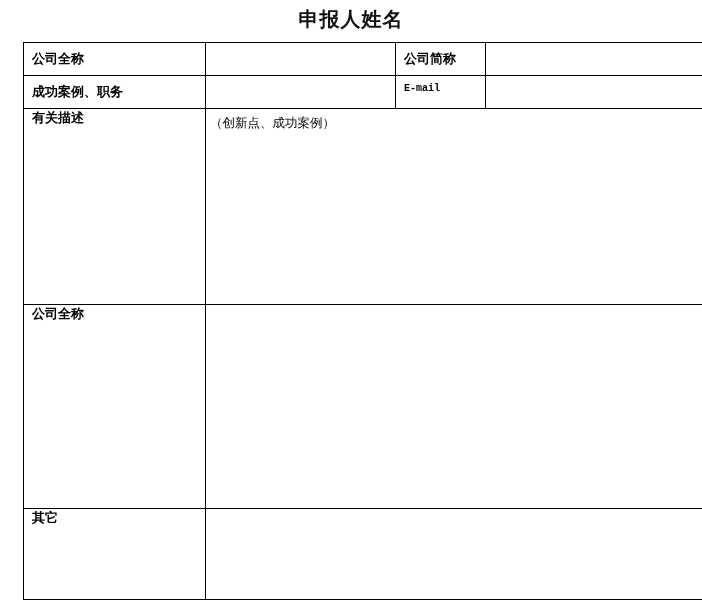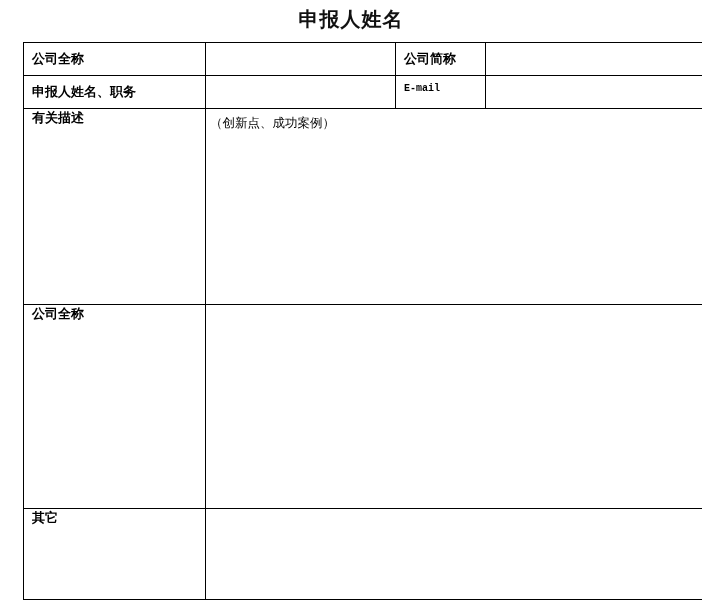--- a/index.html
+++ b/index.html
@@ -107,21 +107,21 @@
         <td>
           <div class="lbl">公司简称</div>
         </td>
         <td>
           <div class="input-area"></div>
         </td>
       </tr>
 
       <tr class="r2">
         <td>
-          <div class="lbl">申报人姓名、职务</div>
+          <div class="lbl">成功案例、职务</div>
         </td>
         <td>
           <div class="input-area"></div>
         </td>
         <td>
           <div class="email-lbl">E-mail</div>
         </td>
         <td>
           <div class="input-area"></div>
         </td>

